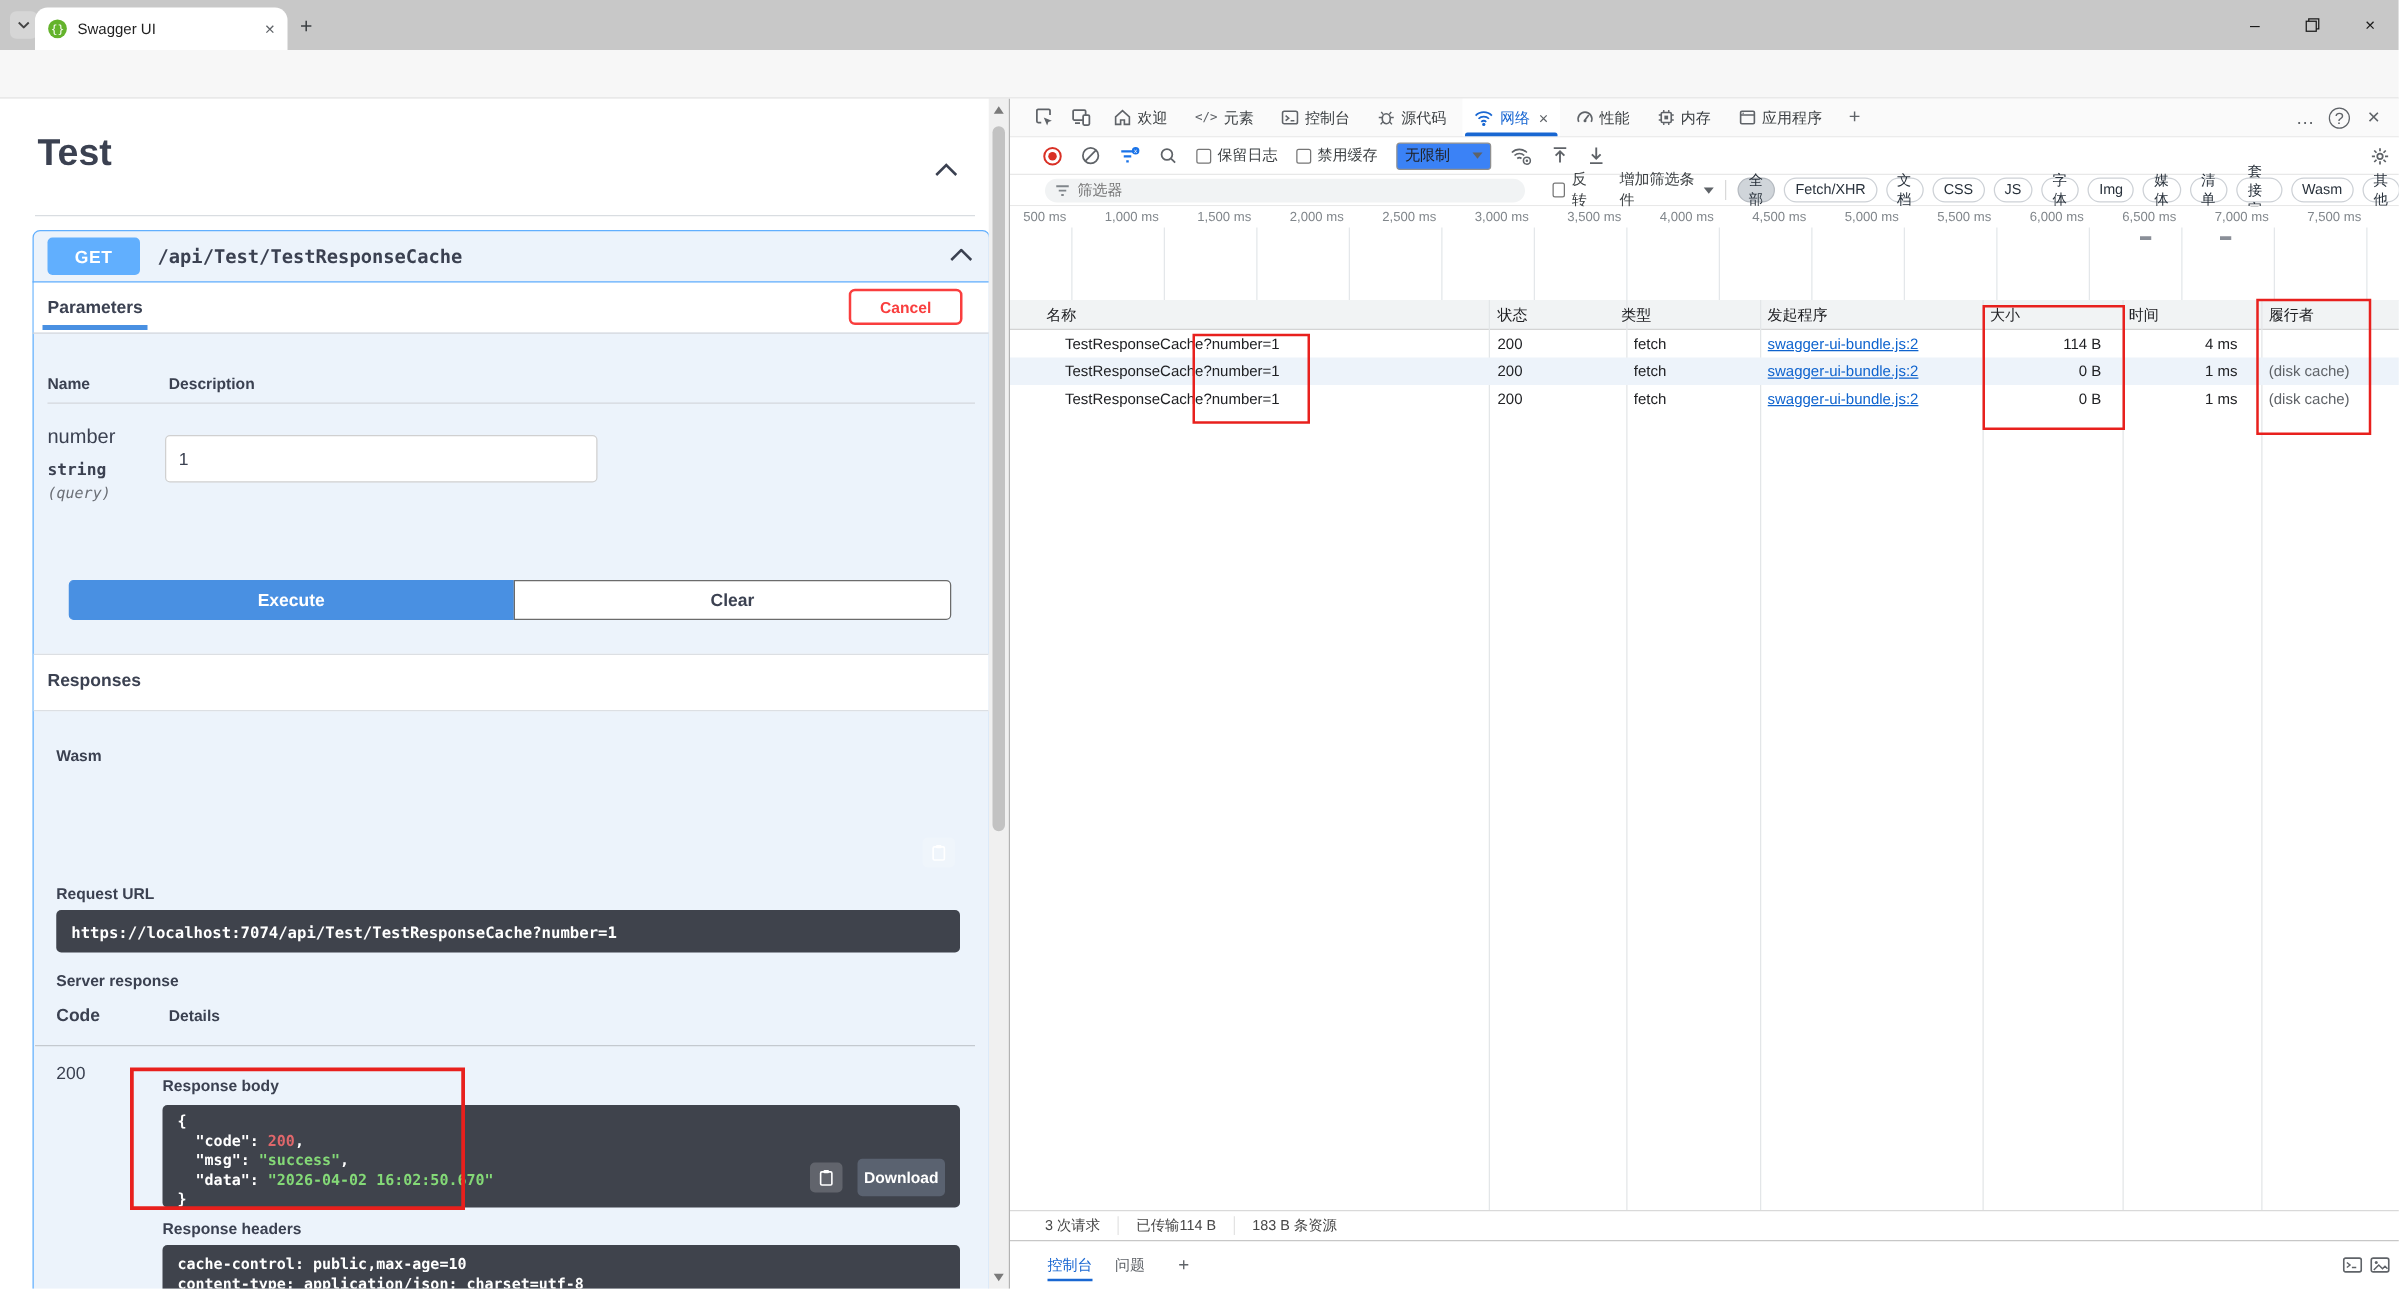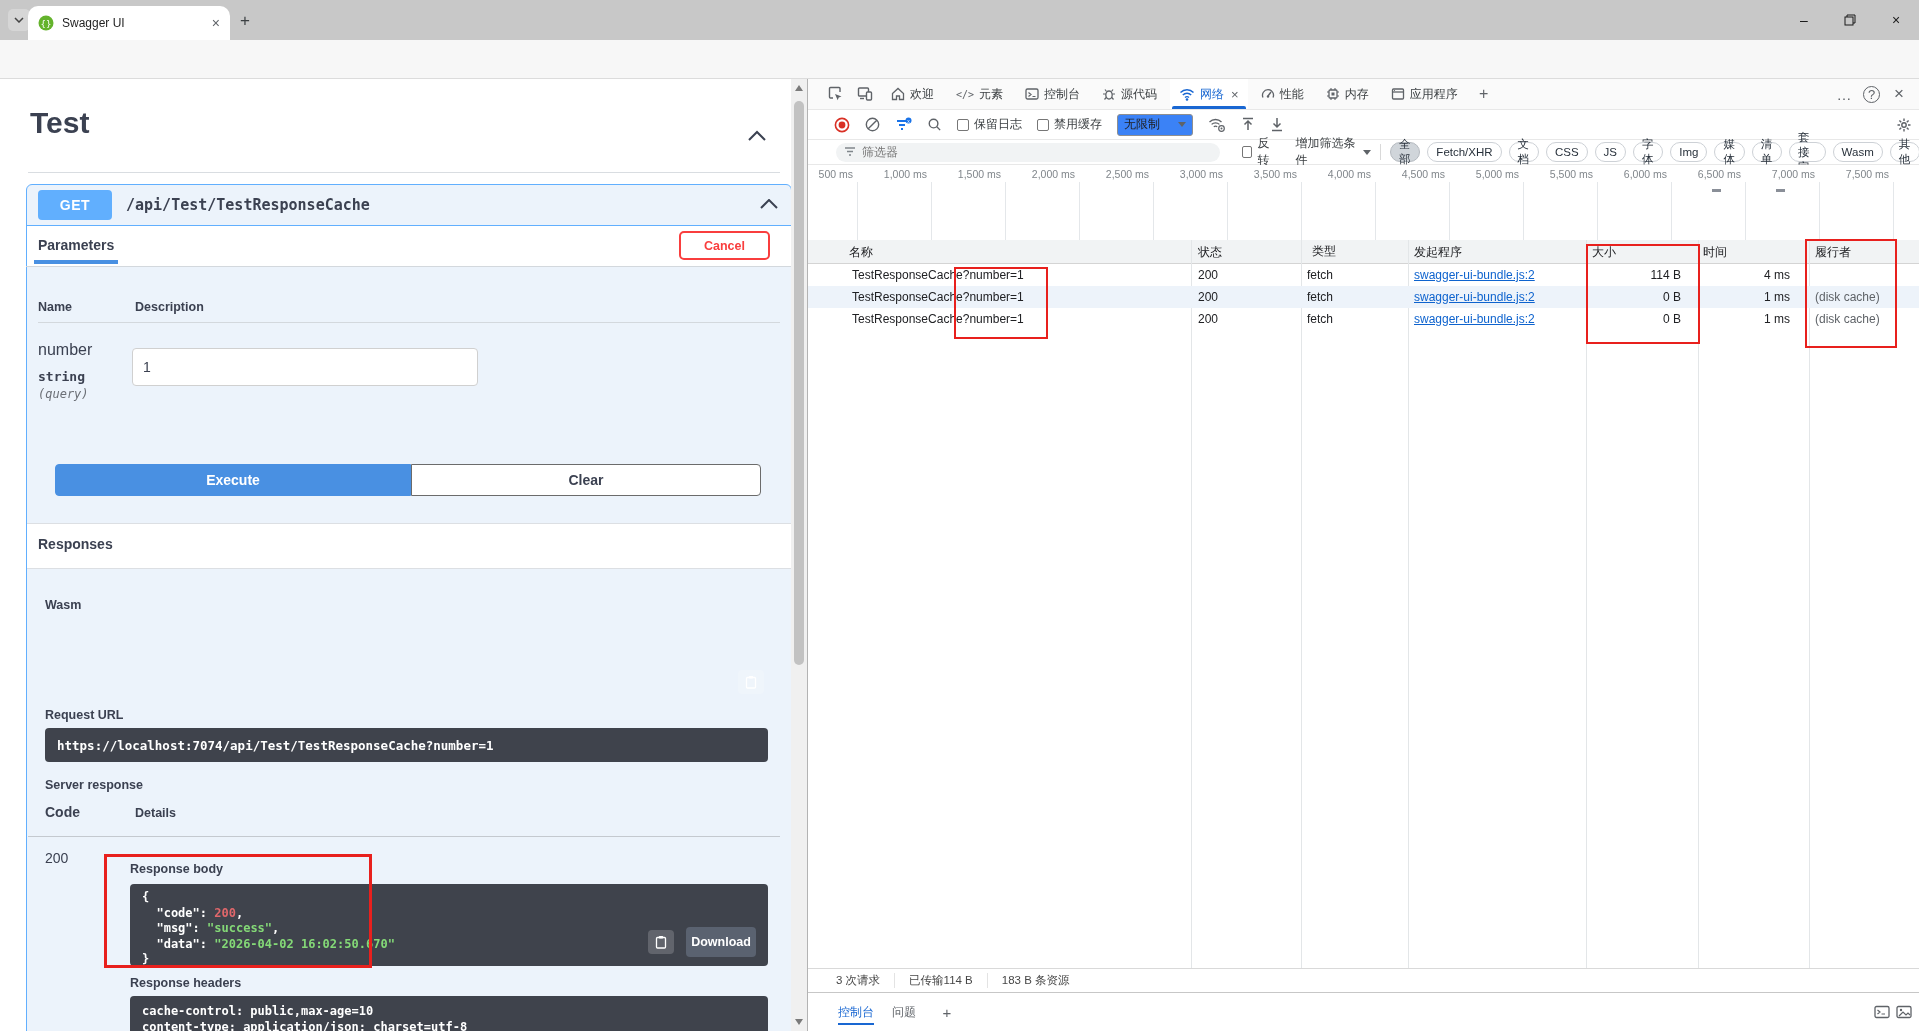--- a/index.html
+++ b/index.html
@@ -477,23 +477,23 @@
         </div>
 
       <div class="dt-table">
         <div class="thead"></div>
       <div class="colsep" style="left: 383px;"></div>
           <div class="colsep" style="left: 493px;"></div>
           <div class="colsep" style="left: 600px;"></div>
           <div class="colsep" style="left: 778px;"></div>
           <div class="colsep" style="left: 890px;"></div>
           <div class="colsep" style="left: 1001px;"></div>
-          <div class="th" style="left: 41px;">名称</div>
+          <div class="th" style="left: 29px;">名称</div>
           <div class="th" style="left: 390px;">状态</div>
-          <div class="th" style="left: 504px; font-family: Liberation Mono, monospace;">类型</div>
+          <div class="th" style="left: 489px;">类型</div>
           <div class="th" style="left: 606px;">发起程序</div>
           <div class="th" style="left: 784px;">大小</div>
           <div class="th" style="left: 895px;">时间</div>
           <div class="th" style="left: 1007px;">履行者</div>
           <div class="nrow" style="top: 24px;">
             <div class="ncell" style="left: 44px; width: 330px;">TestResponseCache?number=1</div>
             <div class="ncell" style="left: 390px; width: 95px;">200</div>
             <div class="ncell" style="left: 499px; width: 95px;">fetch</div>
             <div class="ncell link" style="left: 606px; width: 165px;">swagger-ui-bundle.js:2</div>
             <div class="ncell num" style="left: 778px; width: 104px;">114 B</div>

